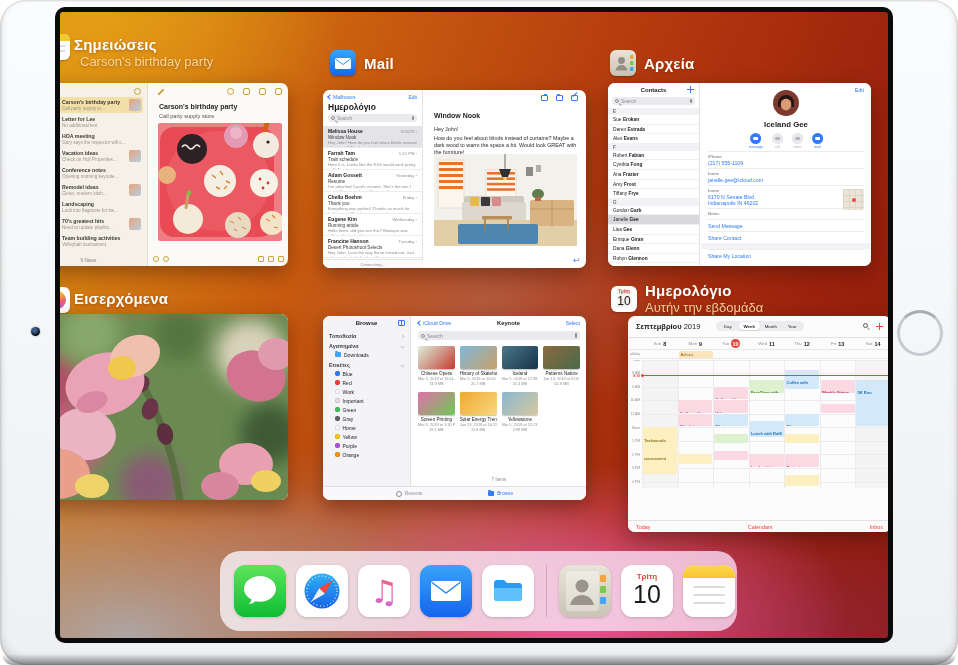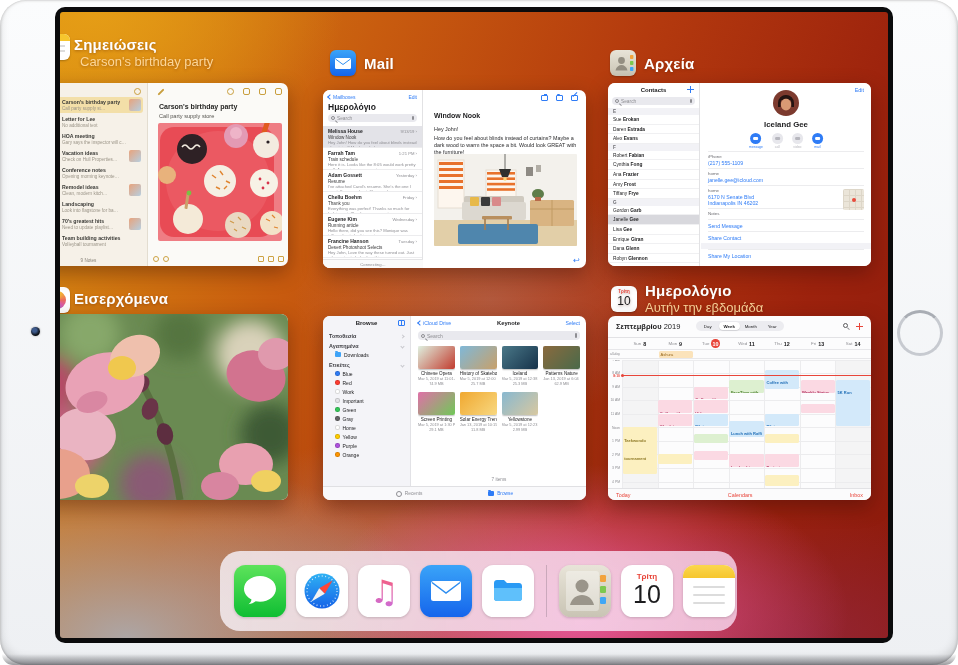--- a/index.html
+++ b/index.html
@@ -141,21 +141,21 @@
   .fi-d{font-size:3.9px;color:#8e8e93;margin-top:.5px;white-space:nowrap}
   .fi-s{font-size:3.9px;color:#8e8e93}
   .f-count{position:absolute;bottom:4px;left:0;width:100%;text-align:center;font-size:4.6px;color:#8e8e93}
   .f-tabs{position:absolute;left:0;right:0;bottom:0;height:14px;background:#f9f9fb;border-top:.5px solid #e0e0e3;
     display:flex;align-items:center;justify-content:space-around;padding:0 40px}
   .f-tab{display:flex;align-items:center;gap:3px;font-size:4.8px;color:#8e8e93}
   .f-tab.sel{color:#2f7cf6}
   .f-clock{width:6px;height:6px;border:1px solid #8e8e93;border-radius:50%}
   .f-tab.sel .f-folder{background:#2f7cf6}.f-tab.sel .f-folder::before{background:#2f7cf6}
   
-  #card-calendar{left:548px;top:304px;width:263px;height:184px;background:#fcfcfd}
+  #card-calendar{left:568px;top:304px;width:263px;height:216px;background:#fcfcfd}
   .c-hdr2{position:absolute;top:0;left:0;right:0;height:22px;border-bottom:.5px solid #e2e2e5}
   .c-month{position:absolute;left:8px;top:6px;font-size:7.5px;color:#1c1c1e}
   .c-month b{font-weight:bold}
   .c-seg{position:absolute;left:88px;top:5px;width:88px;height:10px;background:#ececf0;border-radius:5px;display:flex;padding:1px}
   .seg{flex:1;font-size:4.4px;color:#1c1c1e;display:flex;align-items:center;justify-content:center;border-radius:4px}
   .seg.sel{background:#fff;box-shadow:0 .5px 1px rgba(0,0,0,.2);font-weight:bold}
   .c-hic{position:absolute;top:7px;display:flex;gap:8px}
   .c-plus{position:relative;width:7px;height:7px}
   .c-plus::before,.c-plus::after{content:'';position:absolute;background:#e8453a}
   .c-plus::before{left:3px;top:0;width:1px;height:7px}.c-plus::after{left:0;top:3px;width:7px;height:1px}

